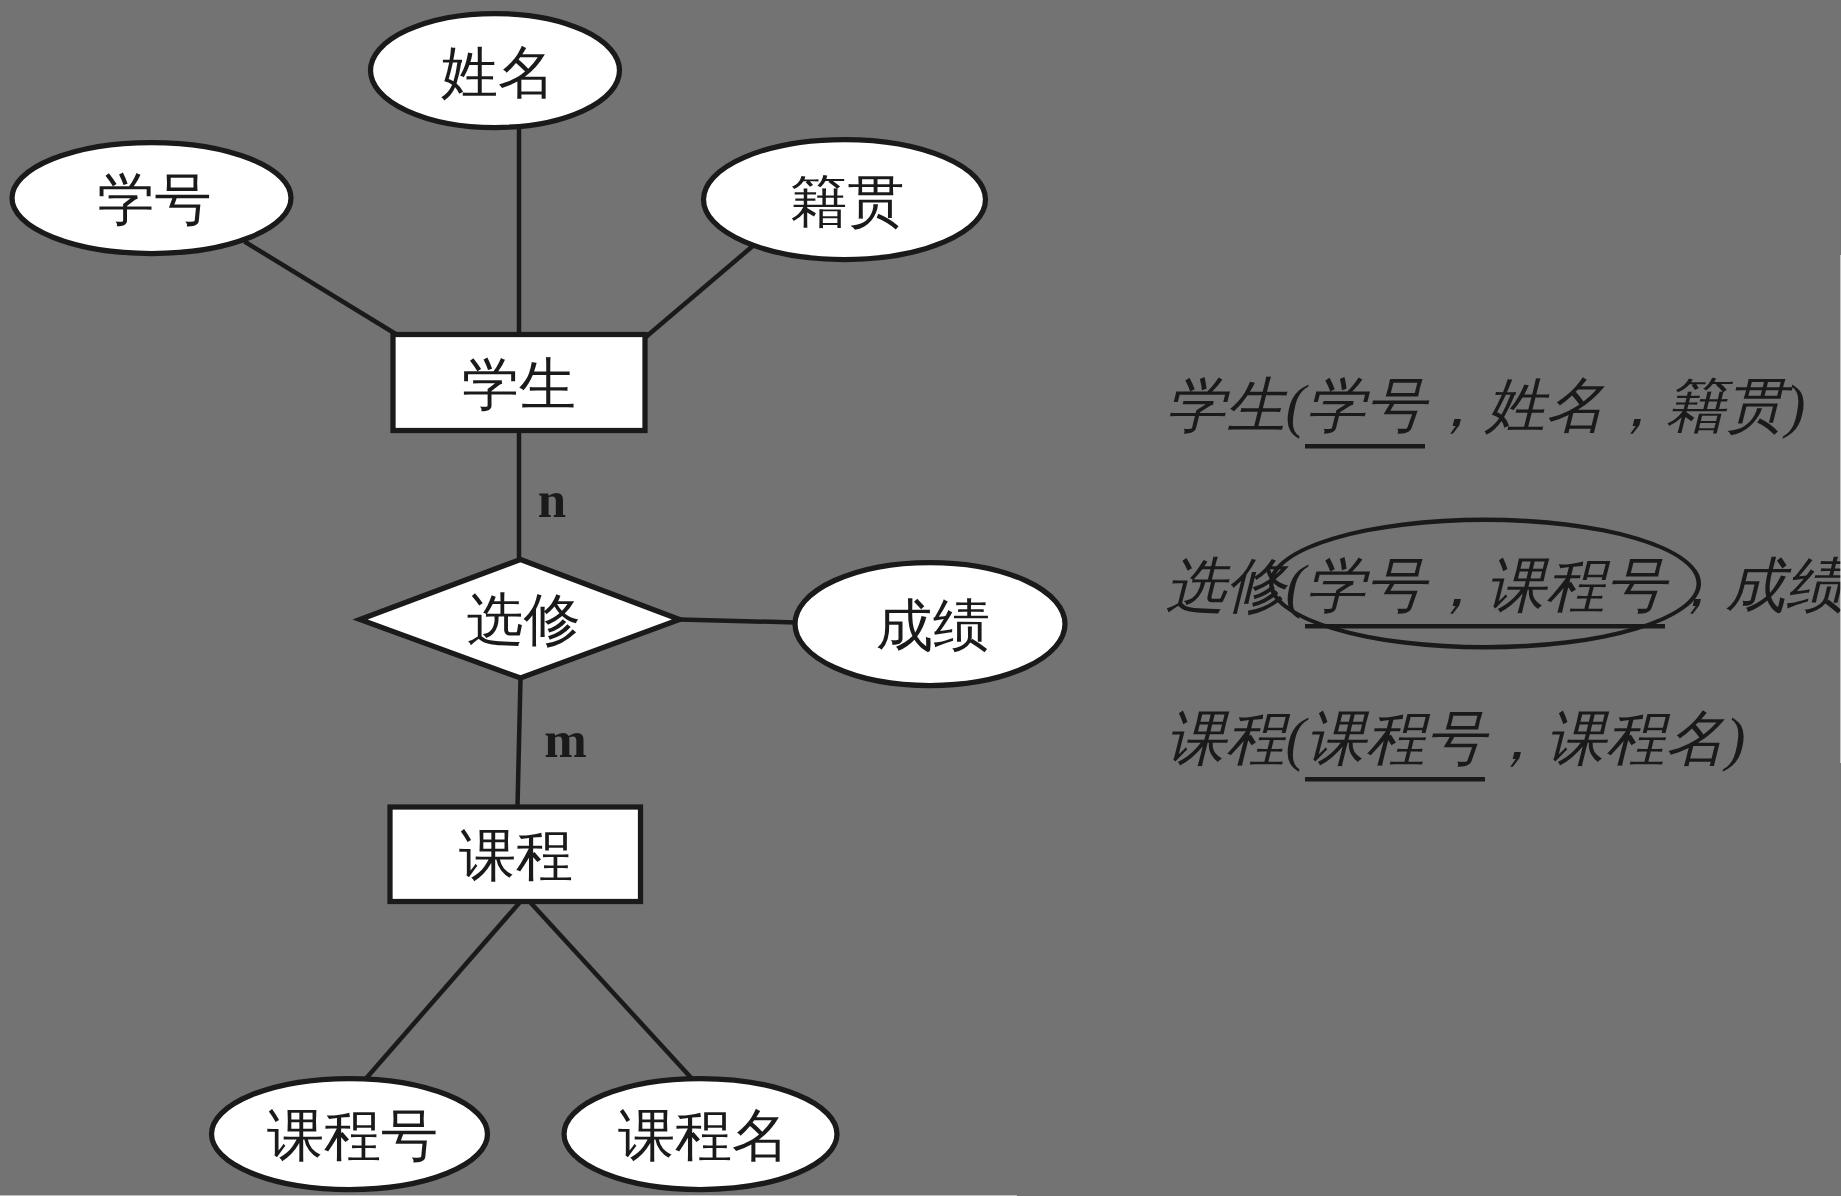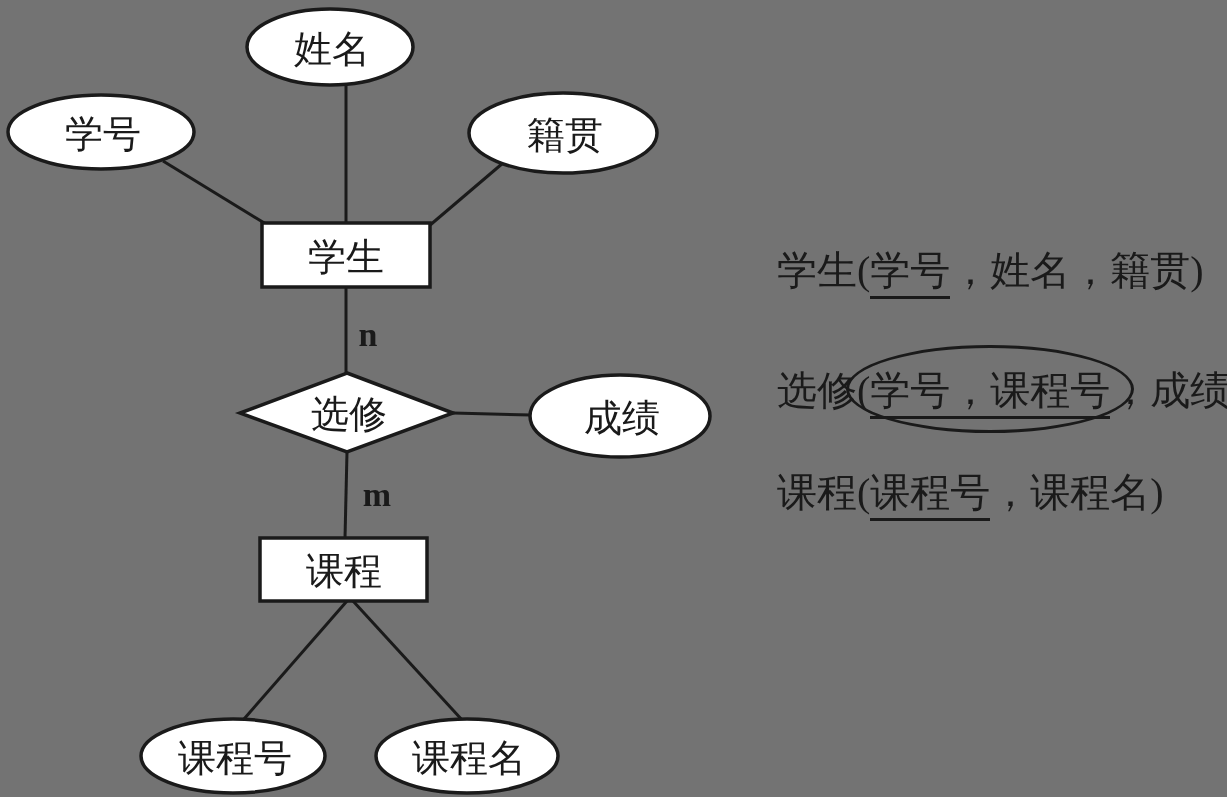--- a/index.html
+++ b/index.html
@@ -46,20 +46,21 @@
     left: 777px;
     top: 0;
     color: #1a1a1a;
     font-size: 40px;
     white-space: nowrap;
   }
   .schema-line {
     position: absolute;
     left: 0;
     line-height: 1.15;
+    font-style: italic;
   }
   .schema-line.l1 { top: 248px; }
   .schema-line.l2 { top: 368px; }
   .schema-line.l3 { top: 470px; }
   .key-underline {
     border-bottom: 3px solid #1a1a1a;
     padding-bottom: 3px;
   }
   .circle-wrap {
     position: relative;

